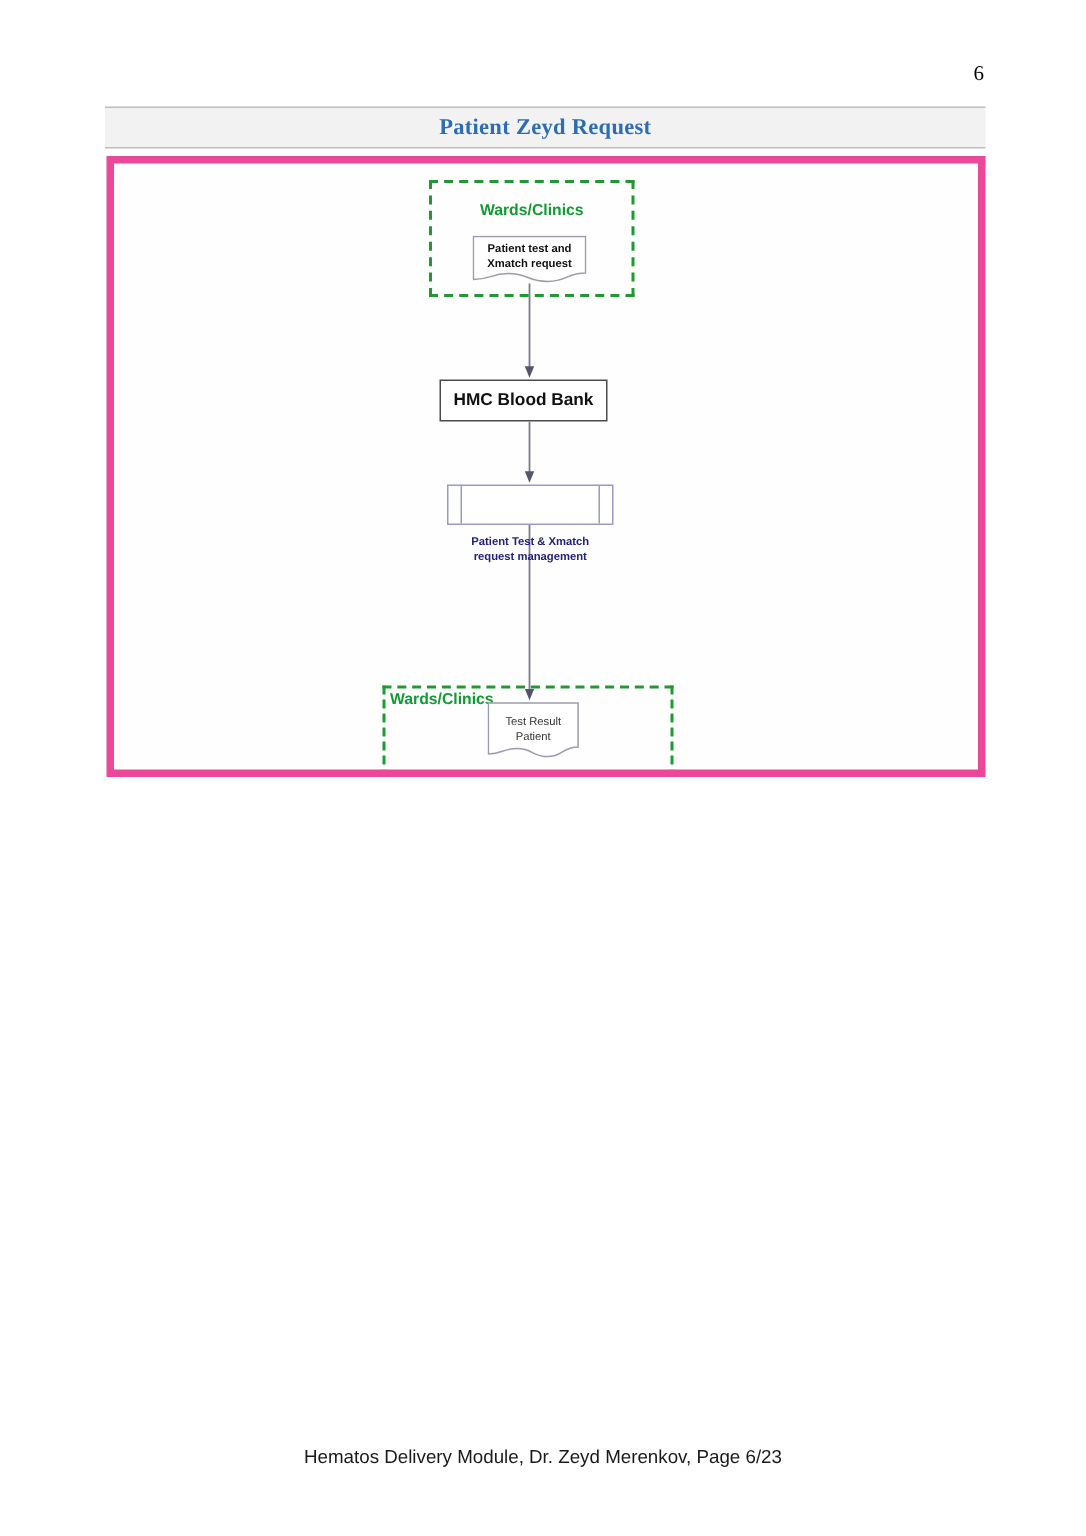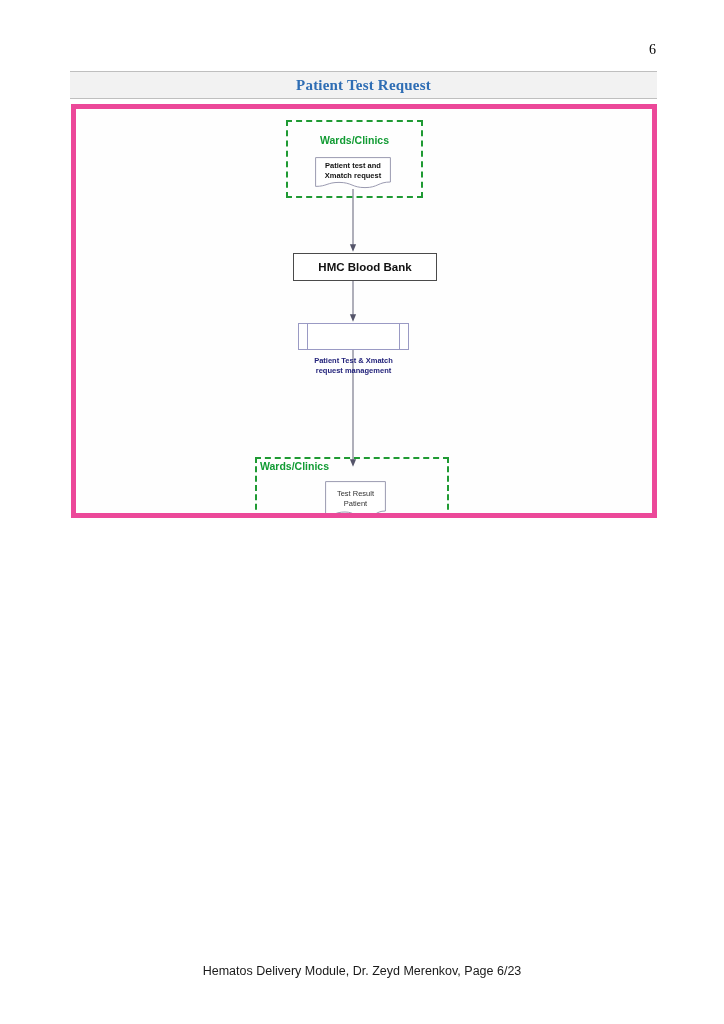--- a/index.html
+++ b/index.html
@@ -146,21 +146,21 @@
   .node-box .node-text {
     font-family: "Liberation Sans", sans-serif;
     font-weight: bold;
     font-size: 11.5px;
     color: #111111;
     line-height: 14px;
   }
   .node-bloodbank {
     left: 217px;
     top: 144px;
-    width: 144px;
+    width: 112px;
     height: 28px;
   }
 
   
   .node-predefined {
     position: absolute;
     left: 222px;
     top: 214px;
     width: 111px;
     height: 27px;
@@ -220,21 +220,21 @@
     line-height: 10px;
   }
   .doc-request {
     left: 239px;
     top: 48px;
     width: 76px;
     height: 32px;
   }
   .doc-result {
     left: 249px;
-    top: 372px;
+    top: 359px;
     width: 61px;
     height: 38px;
   }
   .doc-result .node-text {
     top: 8px;
     font-weight: normal;
     font-size: 7.5px;
     color: #333333;
   }
 
@@ -259,21 +259,21 @@
     font-size: 12.5px;
     color: #1a1a1a;
   }
 </style>
 </head>
 <body>
 
 <div class="page-number">6</div>
 
 <div class="slide-header">
-  <div class="slide-title">Patient Test Request</div>
+  <div class="slide-title">Patient Zeyd Request</div>
 </div>
 
 <div class="slide-body">
   <div class="diagram">
 
     <svg class="connectors" width="586" height="414">
       <defs>
         <marker id="arrowhead" markerWidth="7" markerHeight="7" refX="3.2" refY="3" orient="auto" markerUnits="strokeWidth">
           <path d="M0,0.4 L6.4,3 L0,5.6 z" fill="#55556a"></path>
         </marker>

